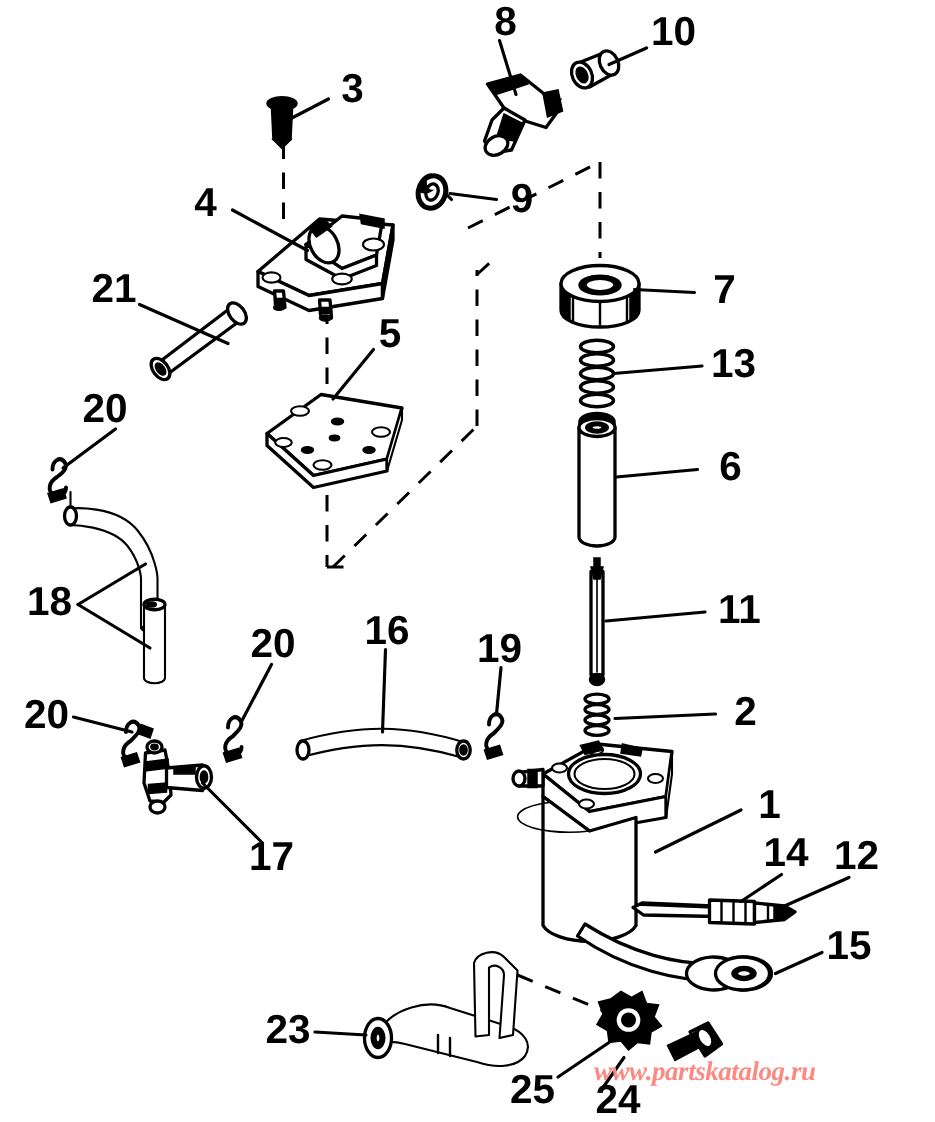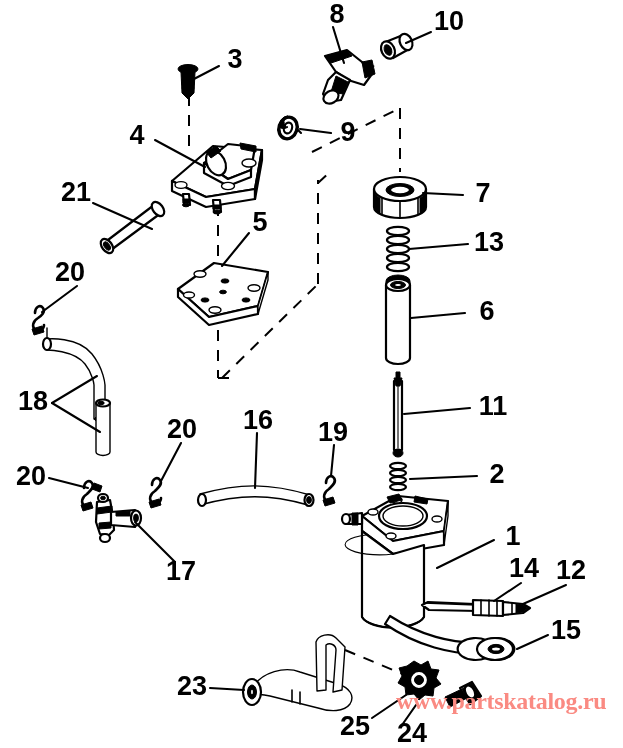--- a/index.html
+++ b/index.html
@@ -20,24 +20,24 @@
   .fillk{fill:#000;stroke:#000;stroke-width:1;}
   .leader{fill:none;stroke:#000;stroke-width:2.1;stroke-linecap:round;}
   .dashed{fill:none;stroke:#000;stroke-width:2.0;stroke-linecap:butt;stroke-dasharray:11 9;}
   .callout{
     font-family:"Liberation Sans", sans-serif;
     font-weight:bold;font-size:27px;fill:#000;
     dominant-baseline:middle;
   }
   .wm{
     position:absolute;
-    left:396px;top:688px;
+    left:396px;top:704px;
     font-family:"Liberation Serif", serif;
-    font-weight:bold;
-    font-size:24px;
+    font-weight:bold;font-style:italic;
+    font-size:18px;
     color:#FA8A82;
     letter-spacing:-0.3px;
     white-space:nowrap;
     pointer-events:none;
   }
 </style>
 </head>
 <body>
 
 <div id="diagram-root">

